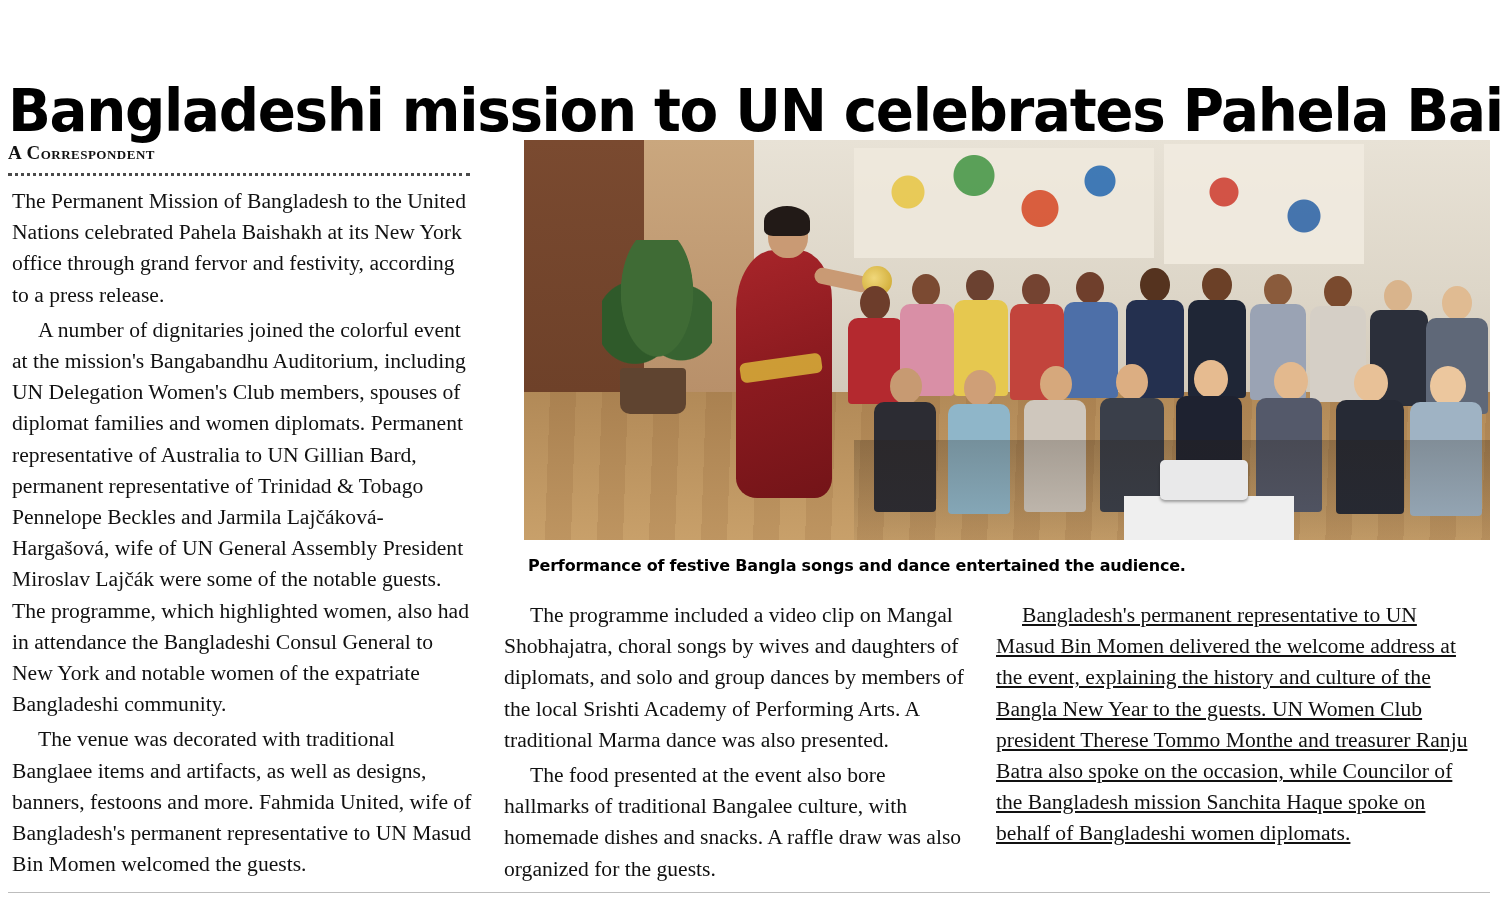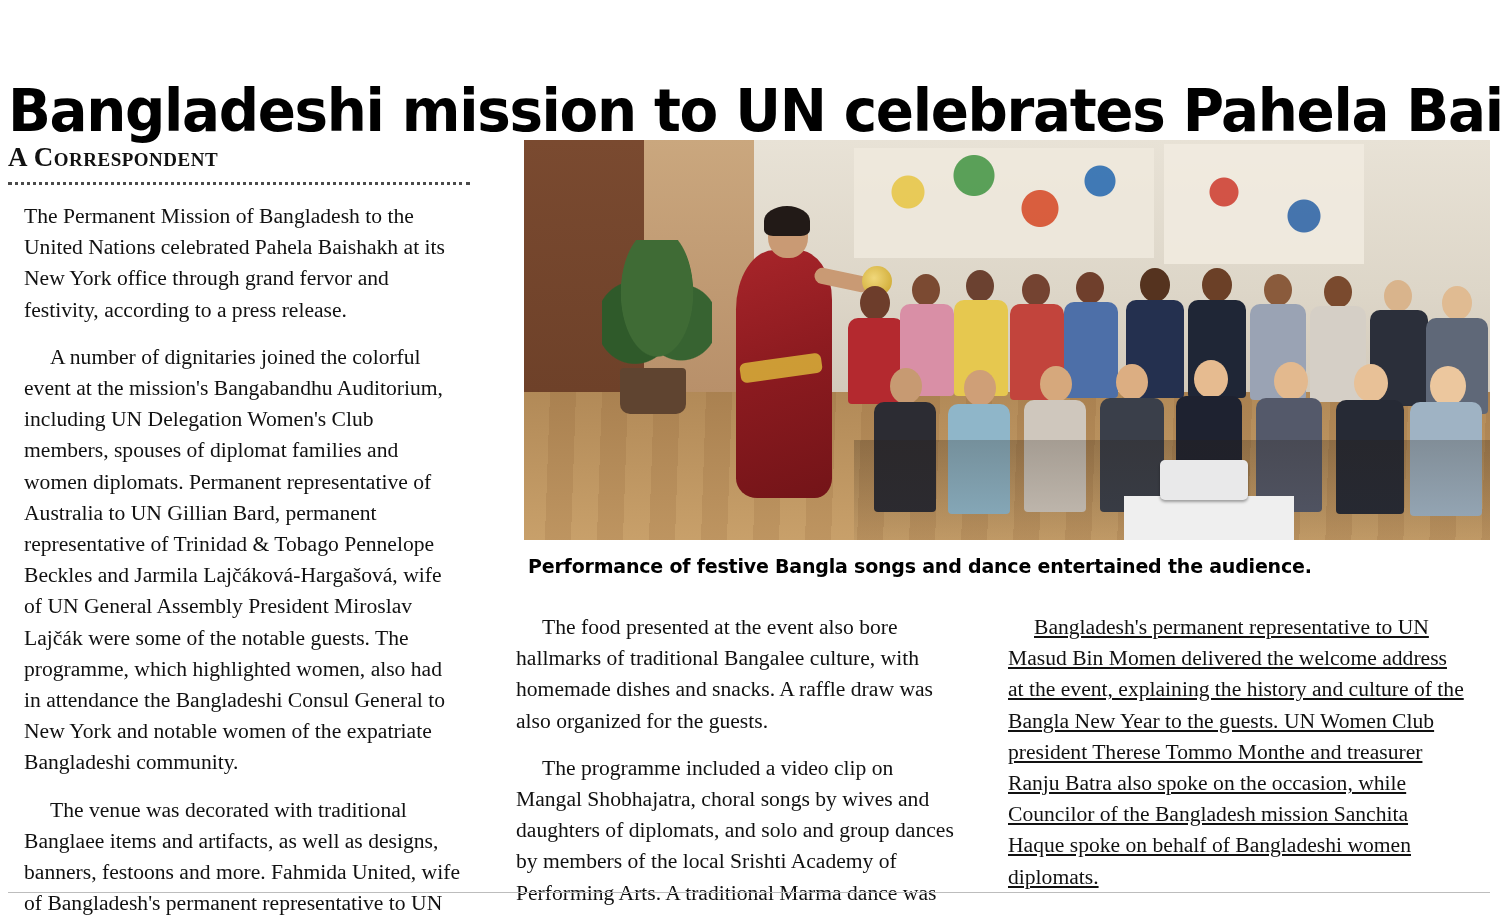--- a/index.html
+++ b/index.html
@@ -48,41 +48,41 @@
   
   .left-col {
     position: absolute;
     left: 8px;
     top: 142px;
     width: 470px;
   }
   .byline {
     font-family: "Liberation Serif", serif;
     font-variant: small-caps;
-    font-size: 27px;
+    font-size: 19px;
     letter-spacing: 0.5px;
     color: #111;
     margin: 0 0 6px 0;
     font-weight: 600;
   }
   .dotted-rule {
     width: 462px;
     height: 3px;
     border-bottom: 3px dotted #4a4a4a;
     margin-bottom: 10px;
   }
   .body-text {
     font-family: "Liberation Serif", serif;
     font-size: 21.6px;
     line-height: 31.2px;
     color: #111111;
     text-align: left;
   }
   .body-text p {
-    margin: 16px;
+    margin: 4px;
   }
   .body-text p.indent {
     text-indent: 26px;
   }
   
   .photo-wrap {
     position: absolute;
     left: 524px;
     top: 140px;
     width: 966px;
@@ -194,21 +194,21 @@
     position: absolute; left: 600px; top: 356px; width: 170px; height: 44px;
     background: #efefef;
   }
   .caption {
     position: absolute;
     left: 528px;
     top: 552px;
     width: 960px;
     font-family: "DejaVu Sans", sans-serif;
     font-weight: bold;
-    font-size: 19px;
+    font-size: 16px;
     line-height: 28px;
     color: #000;
     letter-spacing: -0.2px;
   }
   
   .col-mid {
     position: absolute;
     left: 500px;
     top: 596px;
     width: 470px;
@@ -311,22 +311,22 @@
 
       <div class="chairs"></div>
       <div class="proj-table"></div>
       <div class="projector"></div>
     </div>
   </div>
 
   <div class="caption">Performance of festive Bangla songs and dance entertained the audience.</div>
 
   <div class="col-mid body-text">
+    <p class="indent">The programme included a video clip on Mangal Shobhajatra, choral songs by wives and daughters of diplomats, and solo and group dances by members of the local Srishti Academy of Performing Arts. A traditional Marma dance was also presented.</p>
     <p class="indent">The food presented at the event also bore hallmarks of traditional Bangalee culture, with homemade dishes and snacks. A raffle draw was also organized for the guests.</p>
-    <p class="indent">The programme included a video clip on Mangal Shobhajatra, choral songs by wives and daughters of diplomats, and solo and group dances by members of the local Srishti Academy of Performing Arts. A traditional Marma dance was also presented.</p>
   </div>
 
   <div class="col-right body-text">
     <p class="indent">Bangladesh's permanent representative to UN Masud Bin Momen delivered the welcome address at the event, explaining the history and culture of the Bangla New Year to the guests. UN Women Club president Therese Tommo Monthe and treasurer Ranju Batra also spoke on the occasion, while Councilor of the Bangladesh mission Sanchita Haque spoke on behalf of Bangladeshi women diplomats.</p>
   </div>
 
   <div class="bottom-rule"></div>
 </div>
 
 </body></html>

